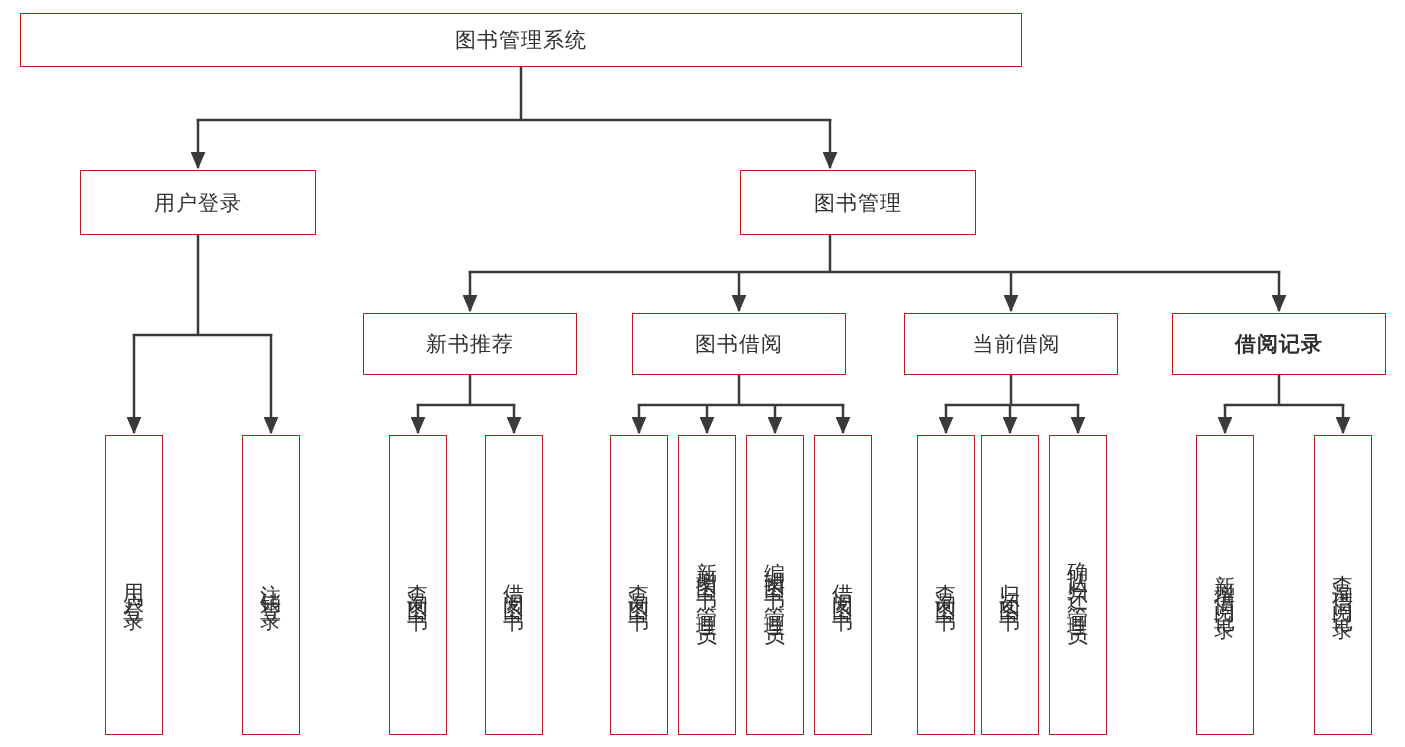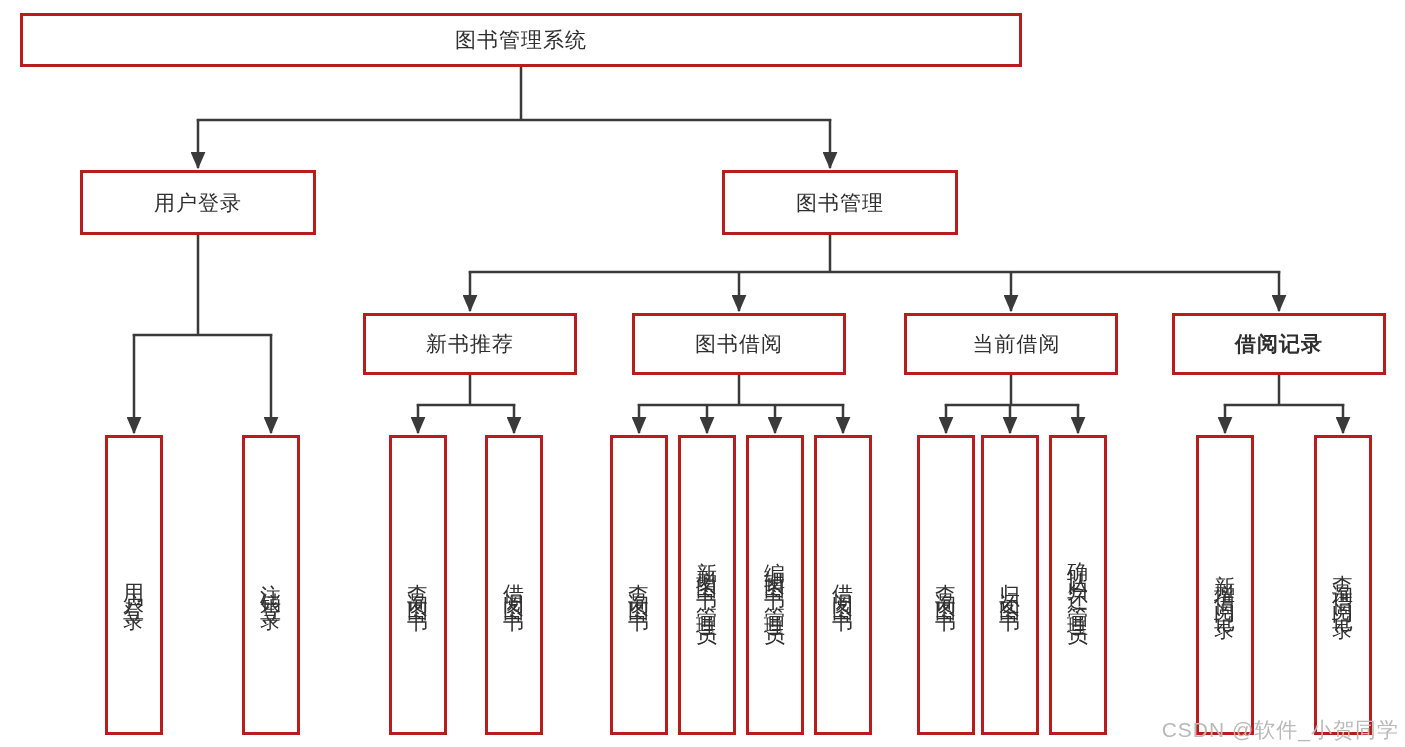--- a/index.html
+++ b/index.html
@@ -17,21 +17,21 @@
   }
   .connectors {
     position: absolute;
     left: 0; top: 0;
     width: 1405px; height: 747px;
     pointer-events: none;
   }
   .node {
     position: absolute;
     box-sizing: border-box;
-    border: 3px solid #b91c1c;
+    border: 1px solid #b91c1c;
     background: #ffffff;
     color: #2f2f2f;
     display: flex;
     align-items: center;
     justify-content: center;
     text-align: center;
   }
   .h-node {
     font-size: 21px;
     letter-spacing: 1px;
@@ -97,21 +97,21 @@
     <line x1="1010" y1="404" x2="1010" y2="433" stroke="#3a3a3a" stroke-width="2.5" marker-end="url(#arw)"></line>
     <line x1="1078" y1="404" x2="1078" y2="433" stroke="#3a3a3a" stroke-width="2.5" marker-end="url(#arw)"></line>
 
     <line x1="1225" y1="404" x2="1225" y2="433" stroke="#3a3a3a" stroke-width="2.5" marker-end="url(#arw)"></line>
     <line x1="1343" y1="404" x2="1343" y2="433" stroke="#3a3a3a" stroke-width="2.5" marker-end="url(#arw)"></line>
   </svg>
 
   <div class="node h-node" style="left:20px; top:13px; width:1002px; height:54px;">图书管理系统</div>
 
   <div class="node h-node" style="left:80px; top:170px; width:236px; height:65px;">用户登录</div>
-  <div class="node h-node" style="left:722px; top:170px; width:236px; height:65px;">图书管理</div>
+  <div class="node h-node" style="left:740px; top:170px; width:236px; height:65px;">图书管理</div>
 
   <div class="node h-node" style="left:632px; top:313px; width:214px; height:62px;">图书借阅</div>
   <div class="node h-node" style="left:363px; top:313px; width:214px; height:62px;">新书推荐</div>
   <div class="node h-node" style="left:904px; top:313px; width:214px; height:62px;padding-left:11px;">当前借阅</div>
   <div class="node h-node" style="left:1172px; top:313px; width:214px; height:62px;font-weight:bold;">借阅记录</div>
 
   <div class="node v-node" style="left:105px; top:435px; width:58px; height:300px;">
     <span>用户登录</span>
   </div>
   <div class="node v-node" style="left:242px; top:435px; width:58px; height:300px;">
@@ -148,15 +148,14 @@
     <span>确认归还（管理员）</span>
   </div>
 
   <div class="node v-node" style="left:1196px; top:435px; width:58px; height:300px;">
     <span>新增借阅记录</span>
   </div>
   <div class="node v-node" style="left:1314px; top:435px; width:58px; height:300px;">
     <span>查询借阅记录</span>
   </div>
 
-  <div class="watermark">CSDN @软件_小贺同学</div>
 
 </div>
 
 </body></html>

